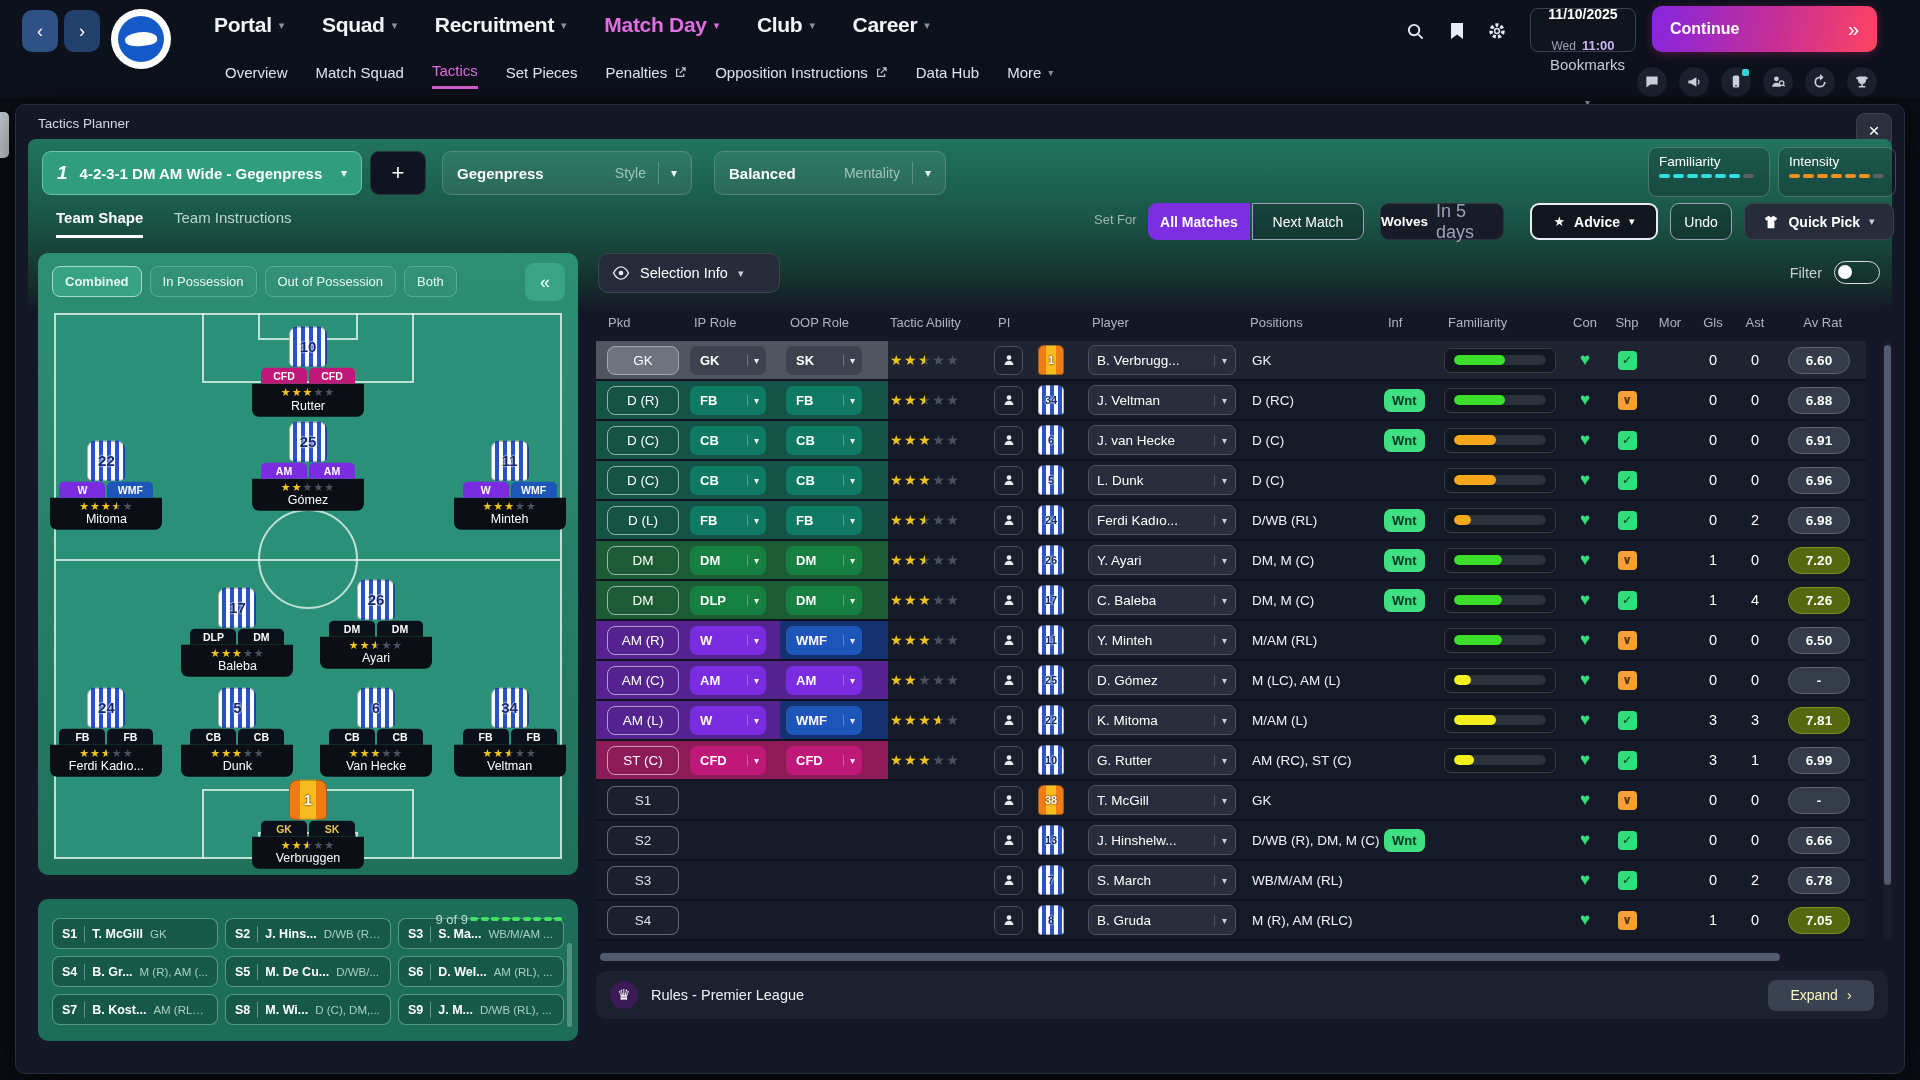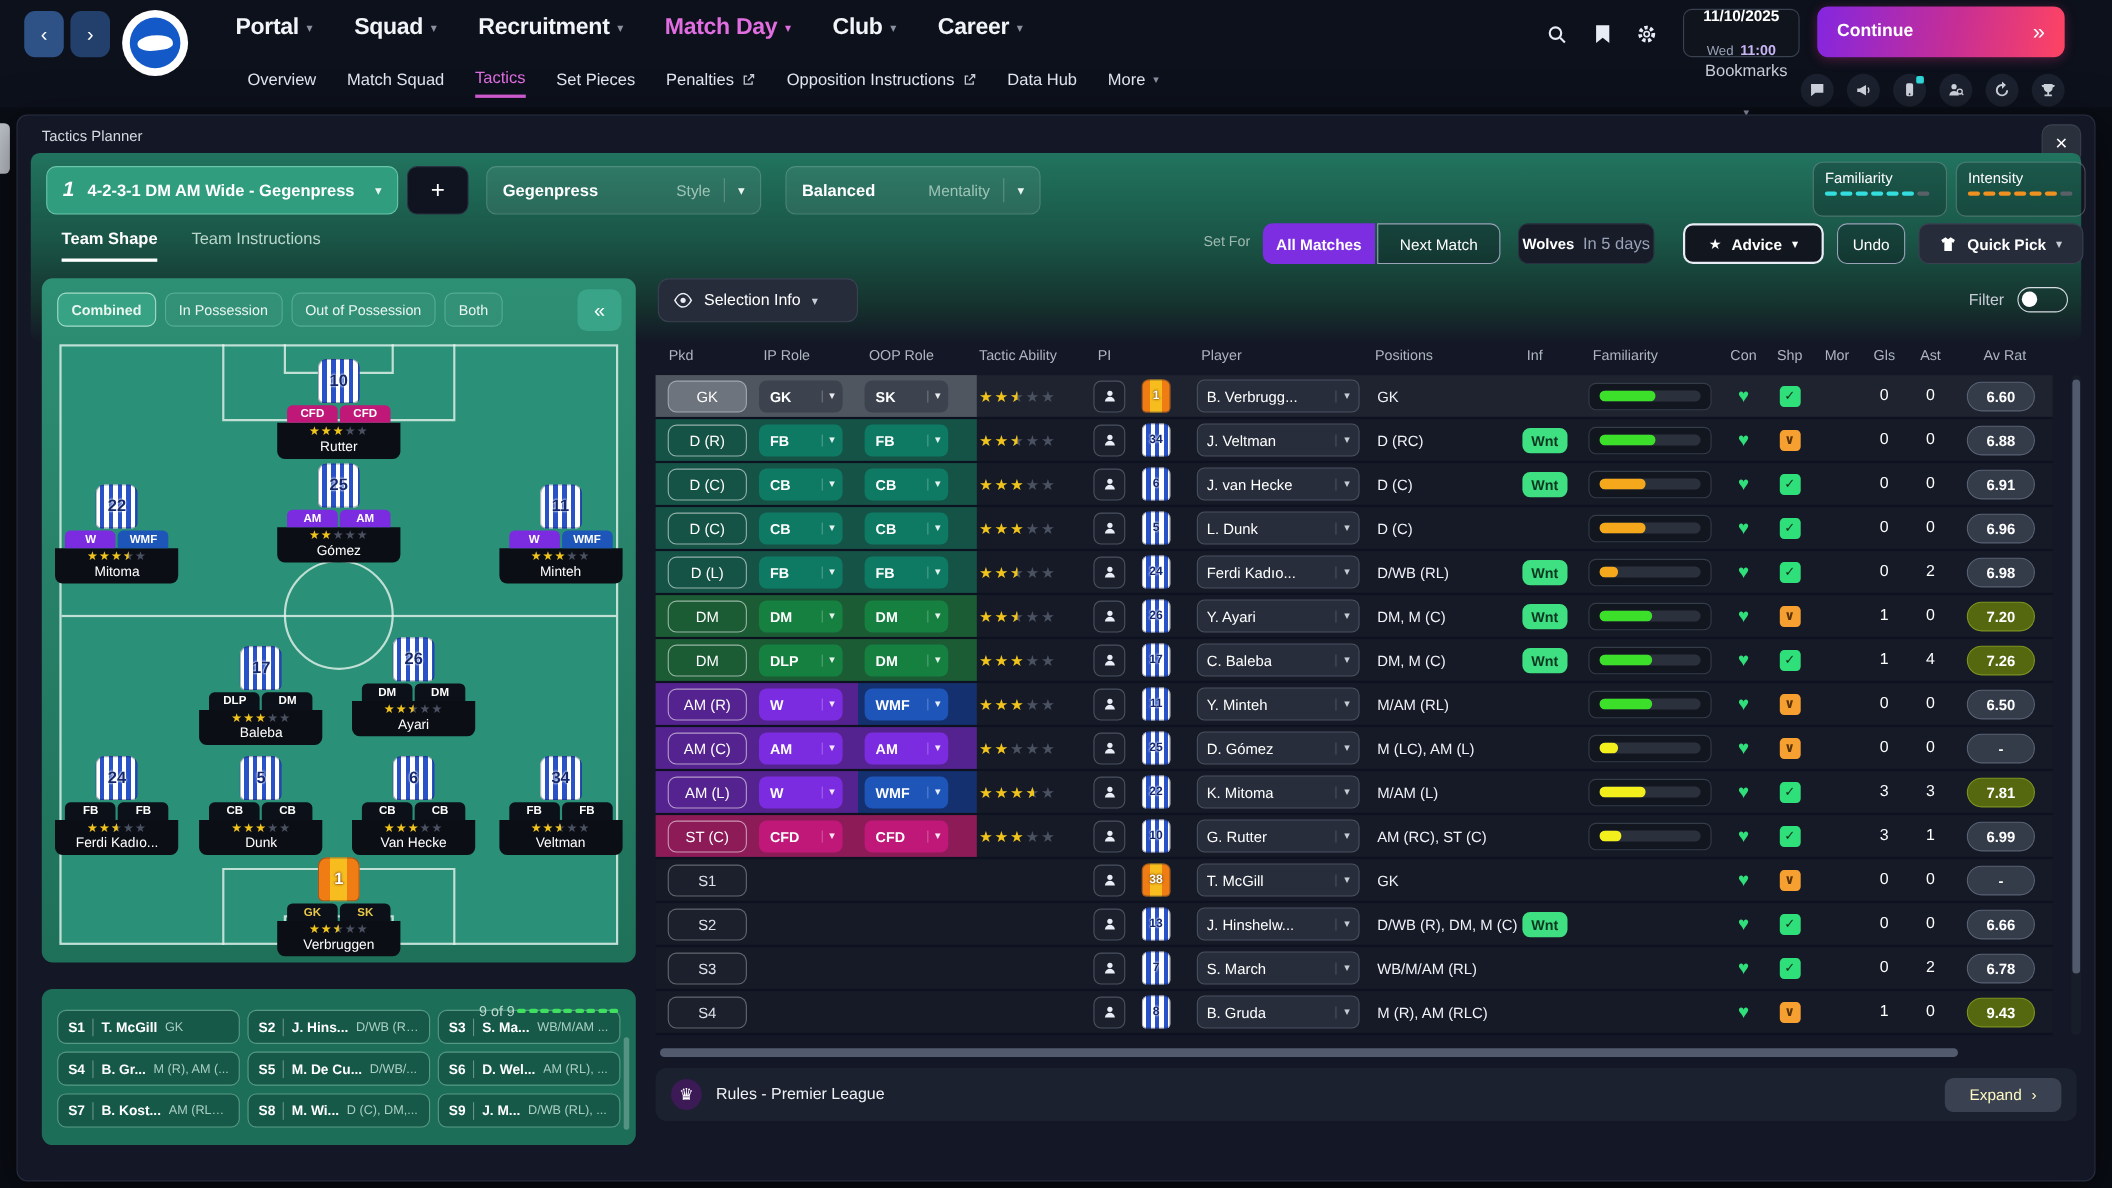--- a/index.html
+++ b/index.html
@@ -60,21 +60,21 @@
   .dash.on-cyan{background:#35dede;}
   .dash.on-orange{background:#f09020;}
   .tab1{position:absolute;left:40px;top:104px;font-size:15px;font-weight:700;color:#fff;padding-bottom:9px;border-bottom:3px solid #fff;cursor:pointer;}
   .tab2{position:absolute;left:158px;top:104px;font-size:15px;color:#b9d6ca;cursor:pointer;}
   .setfor{position:absolute;left:1078px;top:107px;font-size:13px;color:#9fb8ae;}
   .pillbtn{position:absolute;top:98px;height:37px;display:flex;align-items:center;justify-content:center;font-size:14px;color:#fff;cursor:pointer;border-radius:9px;}
   .allm{left:1132px;width:102px;background:#7d2ee0;border-radius:9px 0 0 9px;font-weight:600;}
   .nextm{left:1236px;width:112px;border:1px solid #9aa2b8;border-radius:0 9px 9px 0;background:rgba(10,14,22,.3);}
   .wolves{left:1364px;width:124px;background:#171c28;border:1px solid #2a3140;gap:8px;}
   .wolves b{font-size:13.5px;}
-  .wolves span{font-size:15px;color:#9aa2b8;text-align:center;}
+  .wolves span{font-size:18px;color:#9aa2b8;}
   .advice{left:1514px;width:128px;background:#12161f;border:2px solid #e8ecf4;gap:9px;font-weight:600;}
   .advice .star{font-size:13px;}
   .advice .caret{font-size:11px;}
   .undo{left:1654px;width:62px;border:1px solid #9aa2b8;background:rgba(10,14,22,.3);}
   .qpick{left:1728px;width:150px;background:#262c3a;border:1px solid #3a4150;gap:9px;font-weight:600;}
   .qpick .caret{font-size:11px;color:#c8ccd4;}
 
   
   .pitchpanel{position:absolute;left:22px;top:148px;width:540px;height:622px;border-radius:10px;background:linear-gradient(180deg,#2d8f74,#1f7059);padding:0;}
   .pviewtabs{position:absolute;left:14px;top:13px;display:flex;gap:8px;}
@@ -1456,21 +1456,21 @@
             <div class="c ccon">
               <span class="heart">♥</span>
             </div>
             <div class="c cshp">
               <span class="shp warn">∨</span>
             </div>
             <div class="c cmor"></div>
             <div class="c cnum">1</div>
             <div class="c cnum">0</div>
             <div class="c crat">
-              <span class="ratpill good">9.43</span>
+              <span class="ratpill good">7.05</span>
             </div>
           </div>
         </div>
 
       <div class="vscroll">
           <span class="thumb"></span>
         </div>
       <div class="hscroll">
           <div class="thumb"></div>
         </div>

